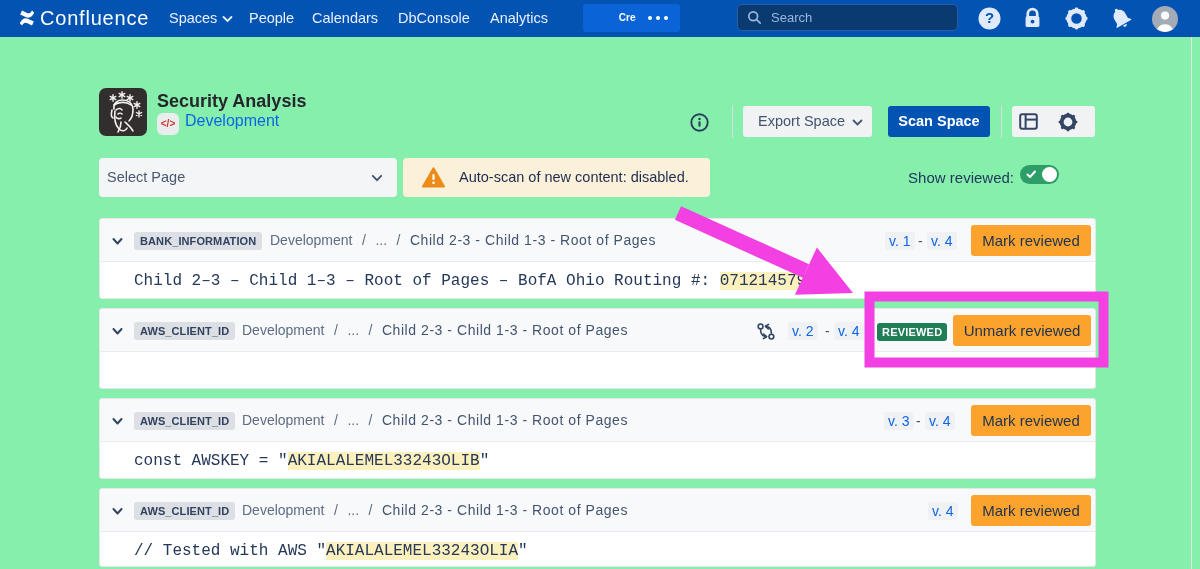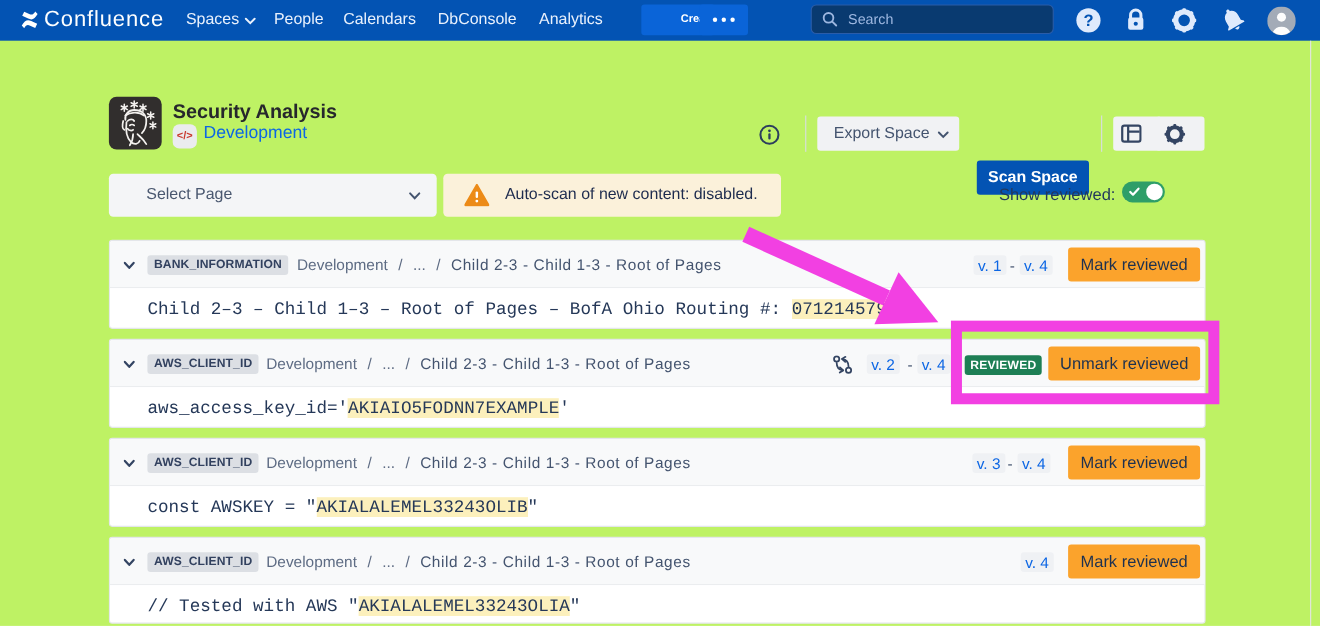--- a/index.html
+++ b/index.html
@@ -1,18 +1,18 @@
 <!DOCTYPE html>
 <html><head>
 <meta charset="utf-8">
 <style>
   * { margin:0; padding:0; box-sizing:border-box; }
   html,body { width:1200px; height:569px; overflow:hidden; background:#fff;
     font-family:"Liberation Sans", sans-serif; }
-  #page { position:relative; width:1200px; height:569px; background:#bef264; overflow:hidden; }
+  #page { position:relative; width:1200px; height:569px; background:#86efac; overflow:hidden; }
   .abs { position:absolute; }
 
   
   #nav { position:absolute; left:0; top:0; width:1200px; height:37px; background:#0353b3; }
   .navitem { position:absolute; top:0; height:37px; line-height:37px; font-size:14.5px; color:#e9f1fd; }
   #logotext { position:absolute; left:40px; top:0; height:37px; line-height:36px; font-size:20px; color:#fdfeff; letter-spacing:0.8px; }
   #createbtn { position:absolute; left:567px; top:4px; width:67px; height:28px; background:#0a64d8; border-radius:3px;
     color:#fff; font-size:10px; font-weight:bold; text-align:right; line-height:28px;margin-left:16px; }
   #dotsbtn { position:absolute; left:636px; top:4px; width:44px; height:28px; background:#0a64d8; border-radius:3px; }
   #searchbox { position:absolute; left:737px; top:4px; width:221px; height:27px; background:#093a70; border:1px solid #2a5ca8; border-radius:5px; }
@@ -23,25 +23,25 @@
   #title { position:absolute; left:157px; top:91px; font-size:18px; font-weight:bold; color:#26272c; }
   #devbadge { position:absolute; left:157px; top:113px; width:22px; height:22px; background:#ebecee; border-radius:6px;
     font-size:10px; font-weight:bold; color:#c9372c; text-align:center; line-height:22px; }
   #devlink { position:absolute; left:185px; top:112px; font-size:16px; color:#0c66e4; }
 
   .vdiv { position:absolute; top:105px; width:1px; height:33px; background:#d9dde3; }
   .graybtn { position:absolute; top:106px; height:31px; background:#f1f2f4; border-radius:3px;padding-left:44px; }
   #exportbtn { left:743px; width:129px; }
   #exportbtn span { position:absolute; left:15px; top:0; line-height:31px; font-size:14.5px; font-weight:500; color:#44546f; }
   #scanbtn { position:absolute; left:888px; top:106px; width:102px; height:31px; background:#0353b3; border-radius:3px;
-    color:#fff; font-size:14.5px; font-weight:bold; text-align:center; line-height:31px;margin-top:40px; }
+    color:#fff; font-size:14.5px; font-weight:bold; text-align:center; line-height:31px; }
 
   
   #selectbox { position:absolute; left:99px; top:158px; width:298px; height:39px; background:#f4f5f7; border-radius:4px; }
-  #selectbox span { position:absolute; left:34px; line-height:39px; font-size:14.5px; color:#4a5870; }
+  #selectbox span { position:absolute; left:8px; line-height:39px; font-size:14.5px; color:#4a5870; }
   #warnbox { position:absolute; left:403px; top:158px; width:307px; height:39px; background:#fbf1da; border-radius:4px; }
   #warnbox .wtext { position:absolute; left:56px; line-height:39px; font-size:14.5px; color:#1d2b4e; }
   #showlab { position:absolute; left:870px; width:144px; top:158px; height:39px; line-height:39px; font-size:15px; color:#22395c; text-align:right; }
   #toggle { position:absolute; left:1020px; top:164.5px; width:39px; height:19px; border-radius:10px; background:#2e9e68; }
   #toggle .knob { position:absolute; left:22px; top:2px; width:15px; height:15px; border-radius:50%; background:#fff; }
 
   
   .card { position:absolute; left:99px; width:997px; height:81px; background:#fff;
     border:1px solid #e4e6ea; border-radius:3px; }
   .chead { position:absolute; left:0; top:0; width:995px; height:43px; background:#f8f9fa;
@@ -265,21 +265,20 @@
         <path d="M14.4 10.2 C14.4 6 12.5 3.8 8.8 3.4"></path>
       </g>
       <path d="M6.6 11 L9.6 13.7 L6.4 15.6" stroke="#344563" stroke-width="1.6" fill="none" stroke-linecap="round" stroke-linejoin="round"></path>
       <path d="M11.4 6 L8.4 3.3 L11.6 1.4" stroke="#344563" stroke-width="1.6" fill="none" stroke-linecap="round" stroke-linejoin="round"></path>
     </svg>
     <div class="vbadge" style="left:688px">v. 2</div>
     <div class="vdash" style="left:725px">-</div>
     <div class="vbadge" style="left:734px">v. 4</div>
     <div class="reviewed" style="left:777px">REVIEWED</div>
     <div class="orangebtn" style="left:853px;width:138px;line-height:31px">Unmark reviewed</div>
-    <div class="code">aws_access_key_id='<b>AKIAIO5FODNN7EXAMPLE</b>'</div>
   </div>
 
   <div class="card" style="top:398px">
     <div class="chead"></div>
     <svg class="abs" style="left:11.5px;top:18px" width="11" height="9" viewBox="0 0 11 9">
         <path d="M1.5 2 L5.5 6.5 L9.5 2" stroke="#344563" stroke-width="2" fill="none" stroke-linecap="round" stroke-linejoin="round"></path>
       </svg>
     <div class="tag" style="left:34px">AWS_CLIENT_ID</div>
     <div class="crumb" style="left:142px">Development<span class="sep">/</span>...<span class="sep">/</span><span class="last">Child 2-3 - Child 1-3 - Root of Pages</span></div>
     <div class="vbadge" style="left:784px">v. 3</div>

